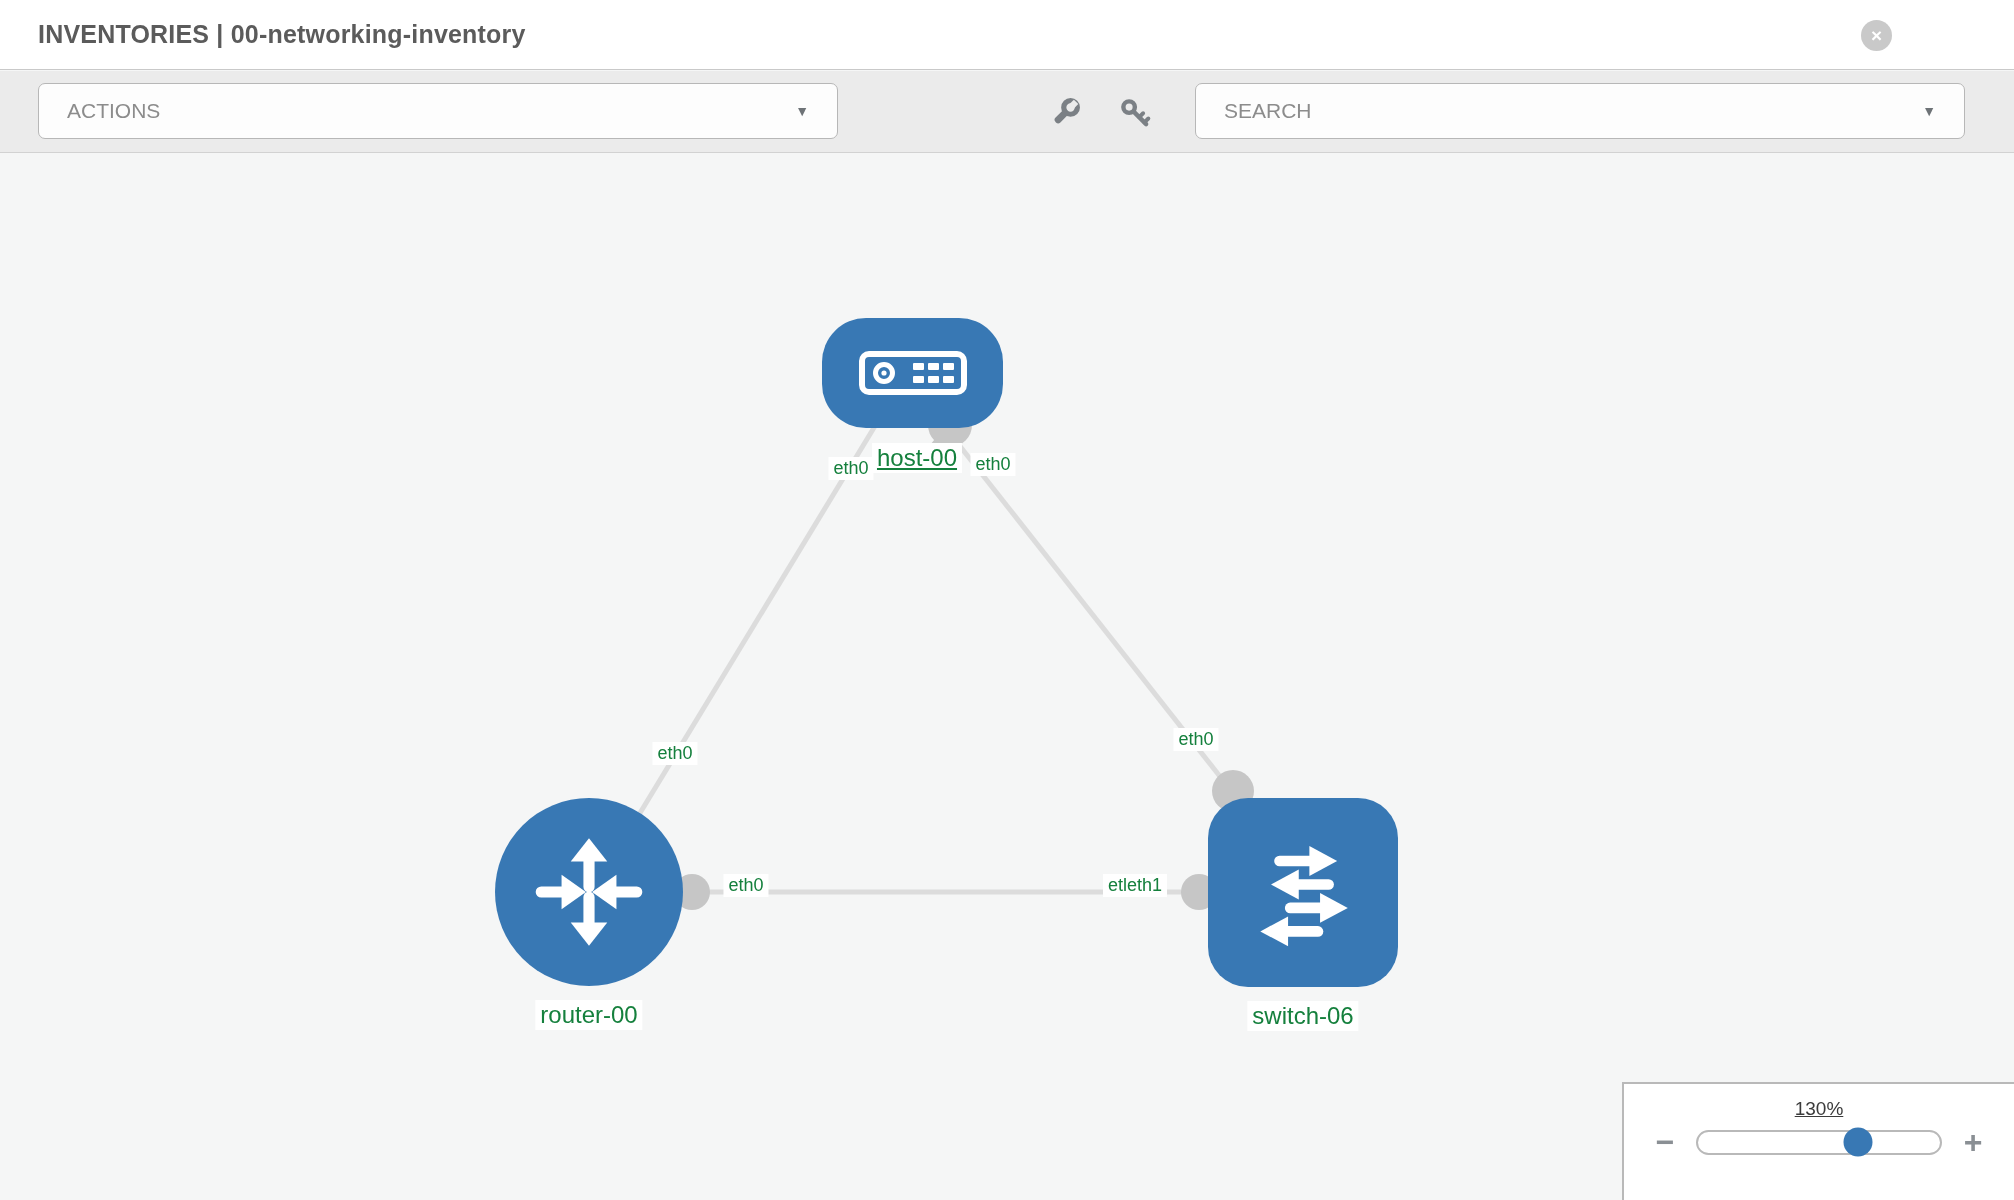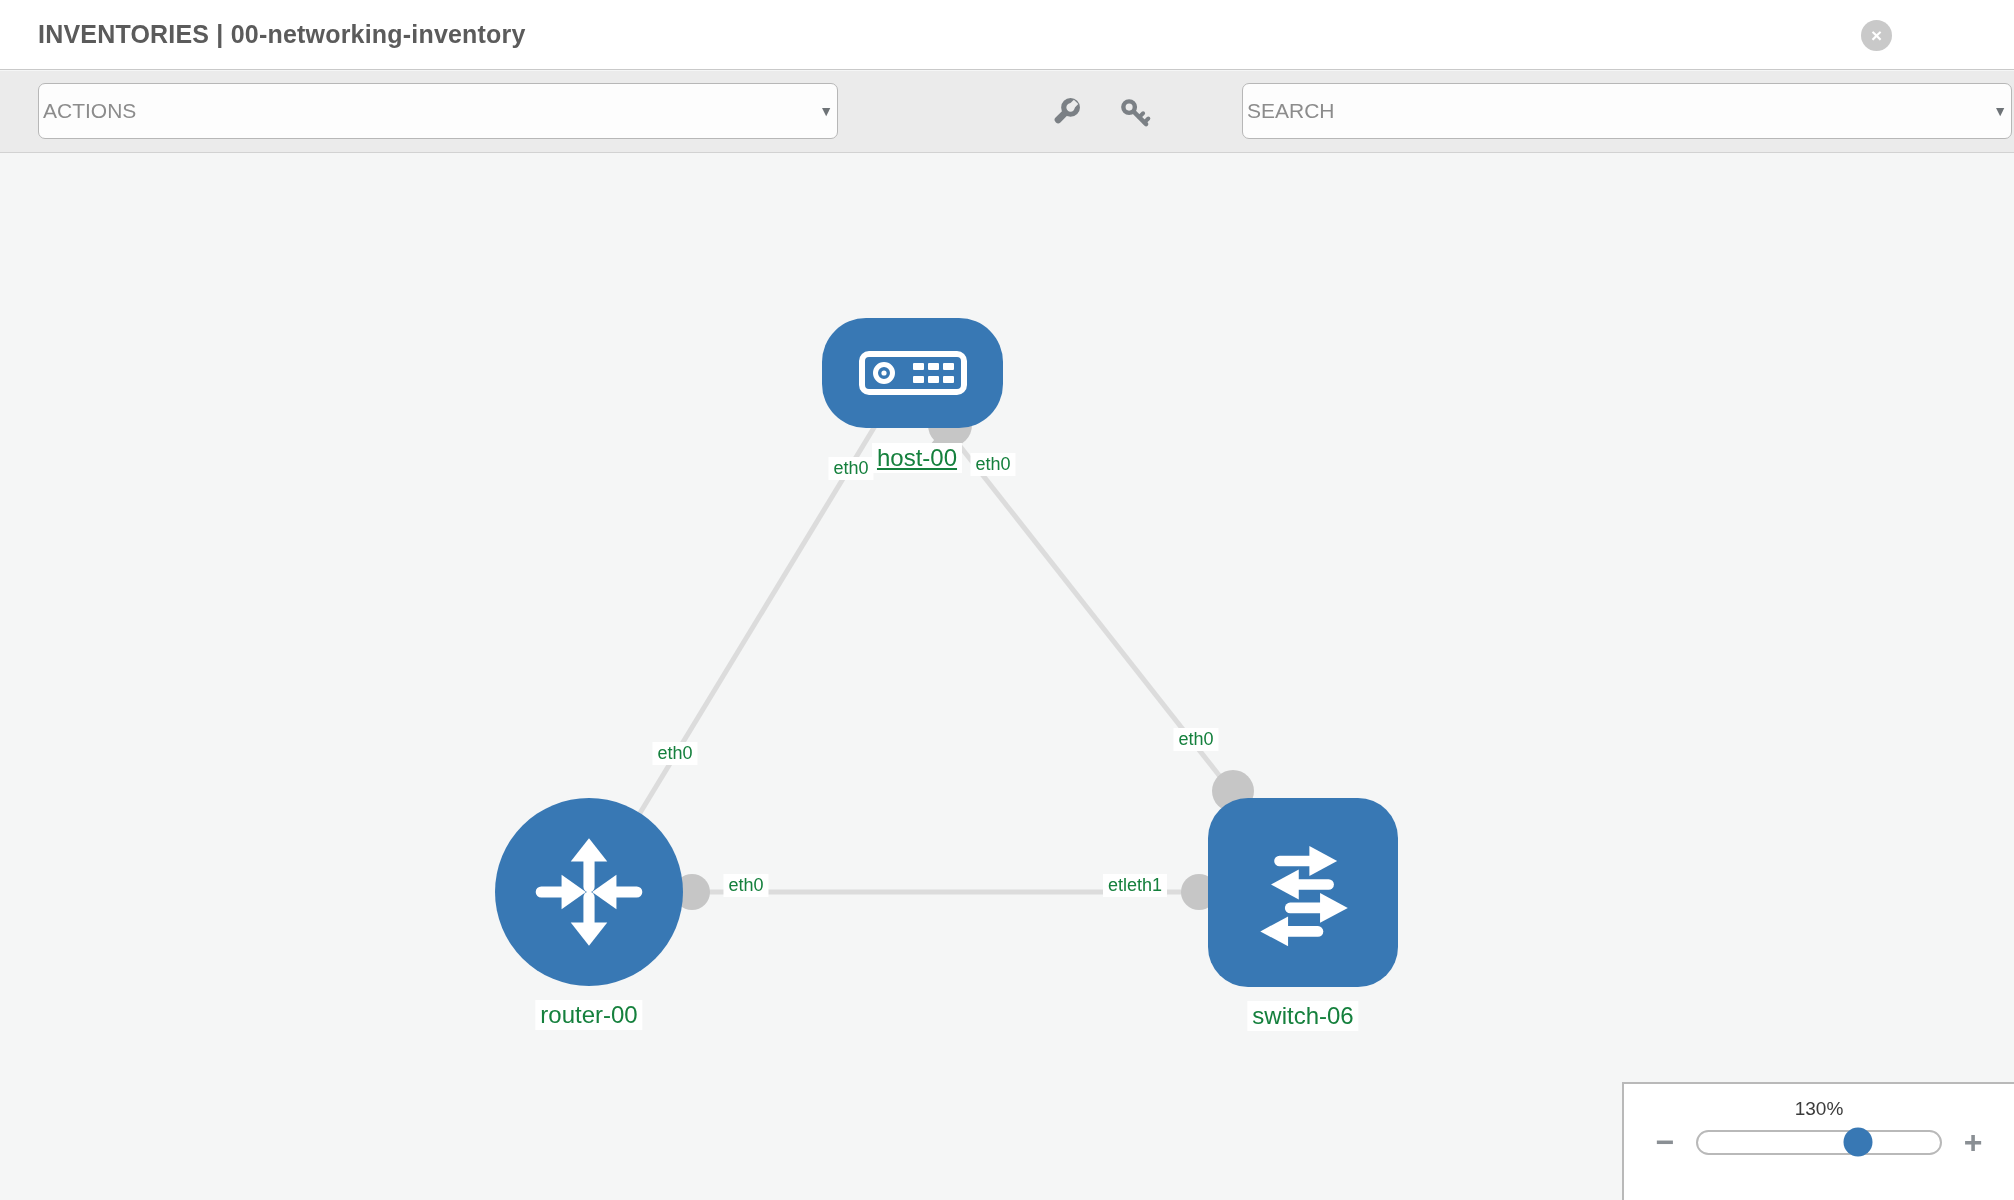--- a/index.html
+++ b/index.html
@@ -27,25 +27,25 @@
 
   
   .toolbar {
     position:absolute; left:0; top:71px; width:100%; height:82px;
     background:#ebebeb; border-bottom:1px solid #d2d2d2;
   }
   .select-box {
     position:absolute; top:12px; height:56px;
     background:#fdfdfd; border:1px solid #b7b7b7; border-radius:7px;
     display:flex; align-items:center; justify-content:space-between;
-    padding:0 4px; color:#8c8c8c; font-size:21px; cursor:pointer;
+    padding:0 28px; color:#8c8c8c; font-size:21px; cursor:pointer;
   }
   .select-box .caret { color:#6e7377; font-size:14px; }
   .actions-box { left:38px;  width:800px; }
-  .search-box  { left:1242px; width:770px; }
+  .search-box  { left:1195px; width:770px; }
   .tool-icon {
     position:absolute; top:24px; width:36px; height:36px; cursor:pointer;
     display:flex; align-items:center; justify-content:center;
   }
   .wrench-pos { left:1047px; }
   .key-pos    { left:1117px; }
 
   
   .canvas {
     position:absolute; left:0; top:154px; width:2014px; height:1046px;
@@ -63,21 +63,21 @@
     background:#ffffff; color:#15803d; padding:1px 5px; white-space:nowrap;
   }
   .lbl-big   { font-size:24px; }
   .lbl-small { font-size:18px; }
 
   
   .zoom-panel {
     position:absolute; left:1622px; top:928px; width:394px; height:120px;
     background:#ffffff; border:2px solid #b9b9b9;
   }
-  .zoom-level { text-align:center; margin-top:14px; font-size:19px; color:#3b3b3b; }
+  .zoom-level { text-align:center; margin-top:14px; font-size:19px; color:#3b3b3b;text-decoration:underline; }
   .zoom-row { display:flex; align-items:center; padding:0 26px; margin-top:6px; }
   .zoom-btn {
     color:#8a8f94; font-weight:bold; font-size:32px; line-height:1;
     width:30px; text-align:center; cursor:pointer; user-select:none;
   }
   .zoom-track {
     flex:1; height:25px; margin:0 16px; position:relative;
     background:#ffffff; border:2px solid #b9b9b9; border-radius:13px; cursor:pointer;
   }
   .zoom-thumb {

